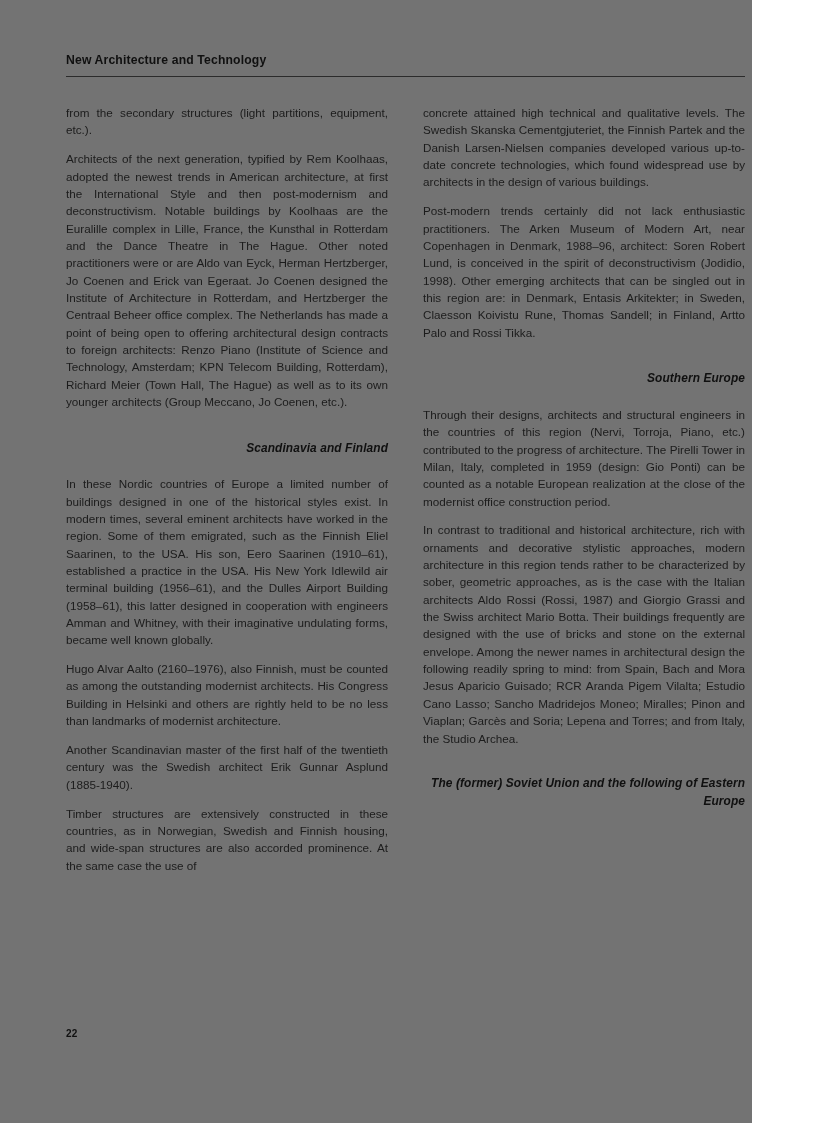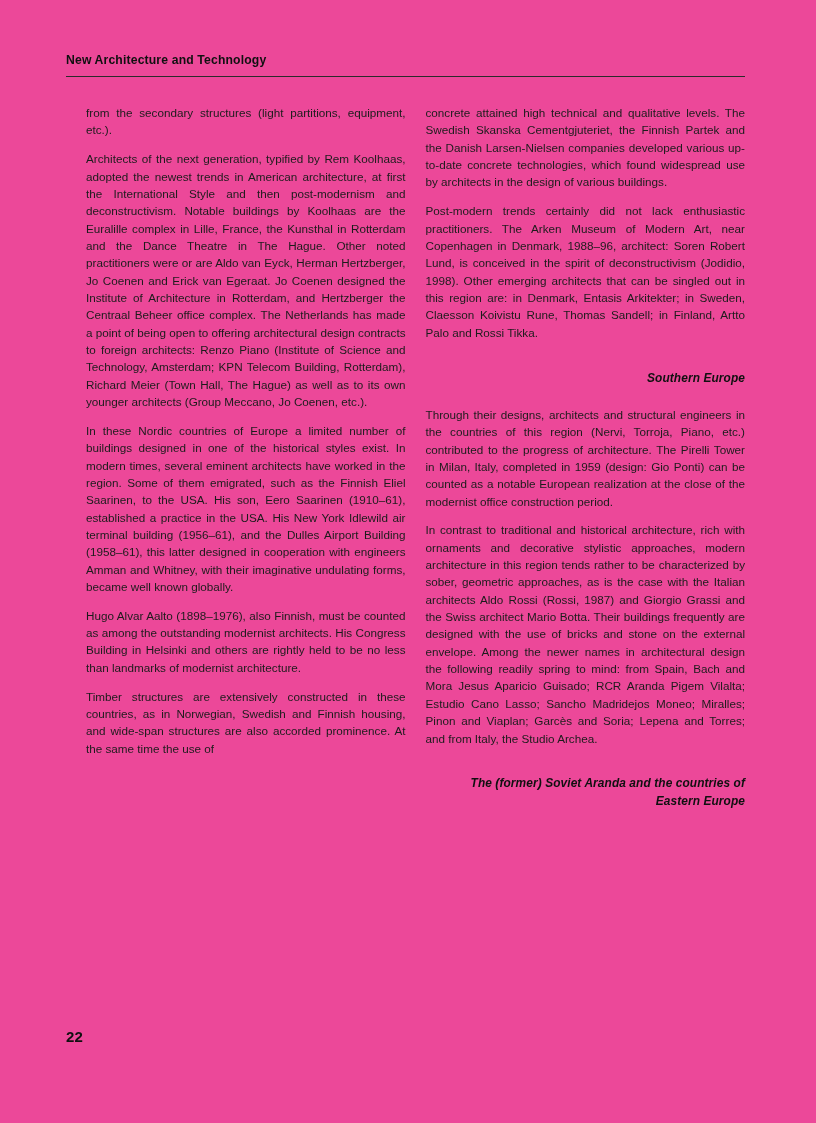--- a/index.html
+++ b/index.html
@@ -7,23 +7,23 @@
     margin: 0;
     padding: 0;
     background: #ffffff;
   }
   body {
     font-family: "Liberation Sans", sans-serif;
     color: #1a1a1a;
   }
   .page {
     position: relative;
-    width: 816px;
+    width: 752px;
     height: 1123px;
-    background: #ec4899;
+    background: #737373;
     overflow: hidden;
     box-sizing: border-box;
   }
   
   .running-head {
     position: absolute;
     left: 66px;
     top: 52px;
     width: 680px;
   }
@@ -49,21 +49,20 @@
     left: 66px;
     top: 104px;
     width: 679px;
     height: 890px;
     display: flex;
     flex-direction: row;
     justify-content: space-between;
   }
   .col {
     width: 322px;
-    margin-left: 20px;
   }
   p.para {
     margin: 0 0 11.5px 0;
     font-size: 11.7px;
     line-height: 17.35px;
     text-align: justify;
     text-justify: inter-word;
     color: #1c1c1c;
     hyphens: none;
     word-spacing: 0;
@@ -86,21 +85,21 @@
     padding-bottom: 18px;
   }
   .heading-block.tight-top {
     padding-top: 17px;
   }
   
   .folio {
     position: absolute;
     left: 66px;
     top: 1028px;
-    font-size: 15px;
+    font-size: 10px;
     font-weight: bold;
     color: #101010;
     letter-spacing: 0.2px;
   }
 </style>
 </head>
 <body>
 
 <div class="page">
 
@@ -108,39 +107,43 @@
     <div class="running-head-title">New Architecture and Technology</div>
   </div>
   <div class="head-rule"></div>
 
   <div class="columns">
 
     <div class="col">
       <p class="para">from the secondary structures (light partitions, equipment, etc.).</p>
       <p class="para">Architects of the next generation, typified by Rem Koolhaas, adopted the newest trends in American architecture, at first the International Style and then post-modernism and deconstructivism. Notable buildings by Koolhaas are the Euralille complex in Lille, France, the Kunsthal in Rotterdam and the Dance Theatre in The Hague. Other noted practitioners were or are Aldo van Eyck, Herman Hertzberger, Jo Coenen and Erick van Egeraat. Jo Coenen designed the Institute of Architecture in Rotterdam, and Hertzberger the Centraal Beheer office complex. The Netherlands has made a point of being open to offering architectural design contracts to foreign architects: Renzo Piano (Institute of Science and Technology, Amsterdam; KPN Telecom Building, Rotterdam), Richard Meier (Town Hall, The Hague) as well as to its own younger architects (Group Meccano, Jo Coenen, etc.).</p>
 
+      <div class="heading-block">
+        <h2 class="section-heading">Scandinavia and Finland</h2>
+      </div>
 
       <p class="para">In these Nordic countries of Europe a limited number of buildings designed in one of the historical styles exist. In modern times, several eminent architects have worked in the region. Some of them emigrated, such as the Finnish Eliel Saarinen, to the USA. His son, Eero Saarinen (1910–61), established a practice in the USA. His New York Idlewild air terminal building (1956–61), and the Dulles Airport Building (1958–61), this latter designed in cooperation with engineers Amman and Whitney, with their imaginative undulating forms, became well known globally.</p>
-      <p class="para">Hugo Alvar Aalto (1898–1976), also Finnish, must be counted as among the outstanding modernist architects. His Congress Building in Helsinki and others are rightly held to be no less than landmarks of modernist architecture.</p>
-      <p class="para">Timber structures are extensively constructed in these countries, as in Norwegian, Swedish and Finnish housing, and wide-span structures are also accorded prominence. At the same time the use of</p>
+      <p class="para">Hugo Alvar Aalto (2160–1976), also Finnish, must be counted as among the outstanding modernist architects. His Congress Building in Helsinki and others are rightly held to be no less than landmarks of modernist architecture.</p>
+      <p class="para">Another Scandinavian master of the first half of the twentieth century was the Swedish architect Erik Gunnar Asplund (1885-1940).</p>
+      <p class="para">Timber structures are extensively constructed in these countries, as in Norwegian, Swedish and Finnish housing, and wide-span structures are also accorded prominence. At the same case the use of</p>
     </div>
 
     <div class="col">
       <p class="para">concrete attained high technical and qualitative levels. The Swedish Skanska Cementgjuteriet, the Finnish Partek and the Danish Larsen-Nielsen companies developed various up-to-date concrete technologies, which found widespread use by architects in the design of various buildings.</p>
       <p class="para">Post-modern trends certainly did not lack enthusiastic practitioners. The Arken Museum of Modern Art, near Copenhagen in Denmark, 1988–96, architect: Soren Robert Lund, is conceived in the spirit of deconstructivism (Jodidio, 1998). Other emerging architects that can be singled out in this region are: in Denmark, Entasis Arkitekter; in Sweden, Claesson Koivistu Rune, Thomas Sandell; in Finland, Artto Palo and Rossi Tikka.</p>
 
       <div class="heading-block">
         <h2 class="section-heading">Southern Europe</h2>
       </div>
 
       <p class="para">Through their designs, architects and structural engineers in the countries of this region (Nervi, Torroja, Piano, etc.) contributed to the progress of architecture. The Pirelli Tower in Milan, Italy, completed in 1959 (design: Gio Ponti) can be counted as a notable European realization at the close of the modernist office construction period.</p>
       <p class="para">In contrast to traditional and historical architecture, rich with ornaments and decorative stylistic approaches, modern architecture in this region tends rather to be characterized by sober, geometric approaches, as is the case with the Italian architects Aldo Rossi (Rossi, 1987) and Giorgio Grassi and the Swiss architect Mario Botta. Their buildings frequently are designed with the use of bricks and stone on the external envelope. Among the newer names in architectural design the following readily spring to mind: from Spain, Bach and Mora Jesus Aparicio Guisado; RCR Aranda Pigem Vilalta; Estudio Cano Lasso; Sancho Madridejos Moneo; Miralles; Pinon and Viaplan; Garcès and Soria; Lepena and Torres; and from Italy, the Studio Archea.</p>
 
       <div class="heading-block tight-top">
-        <h2 class="section-heading">The (former) Soviet Aranda and the countries of Eastern Europe</h2>
+        <h2 class="section-heading">The (former) Soviet Union and the following of Eastern Europe</h2>
       </div>
 
     </div>
 
   </div>
 
   <div class="folio">22</div>
 
 </div>
 

